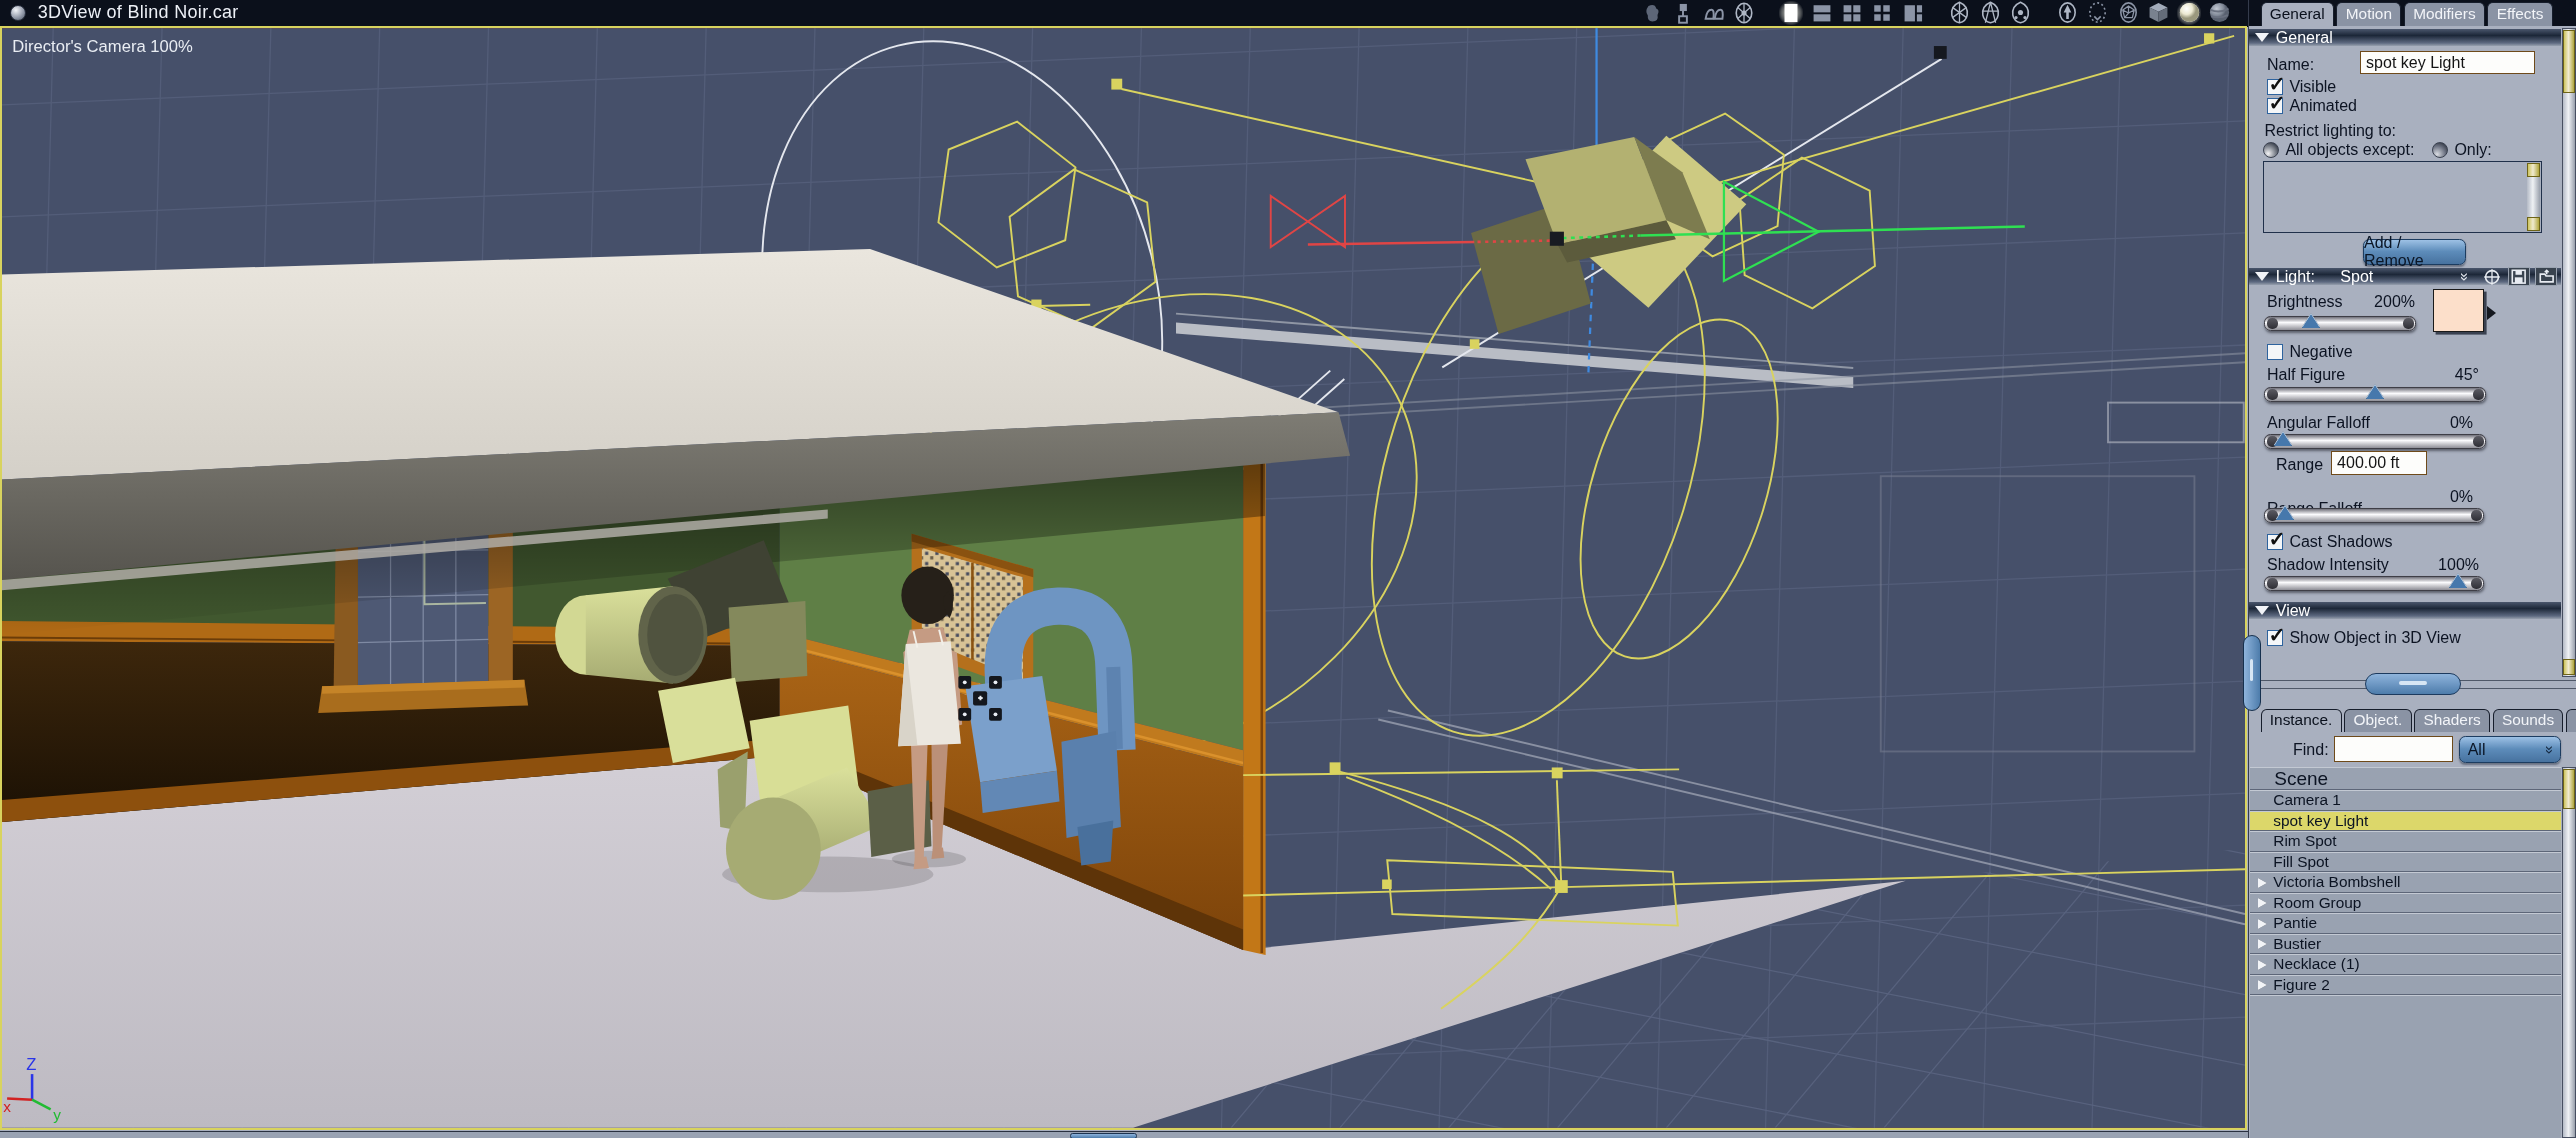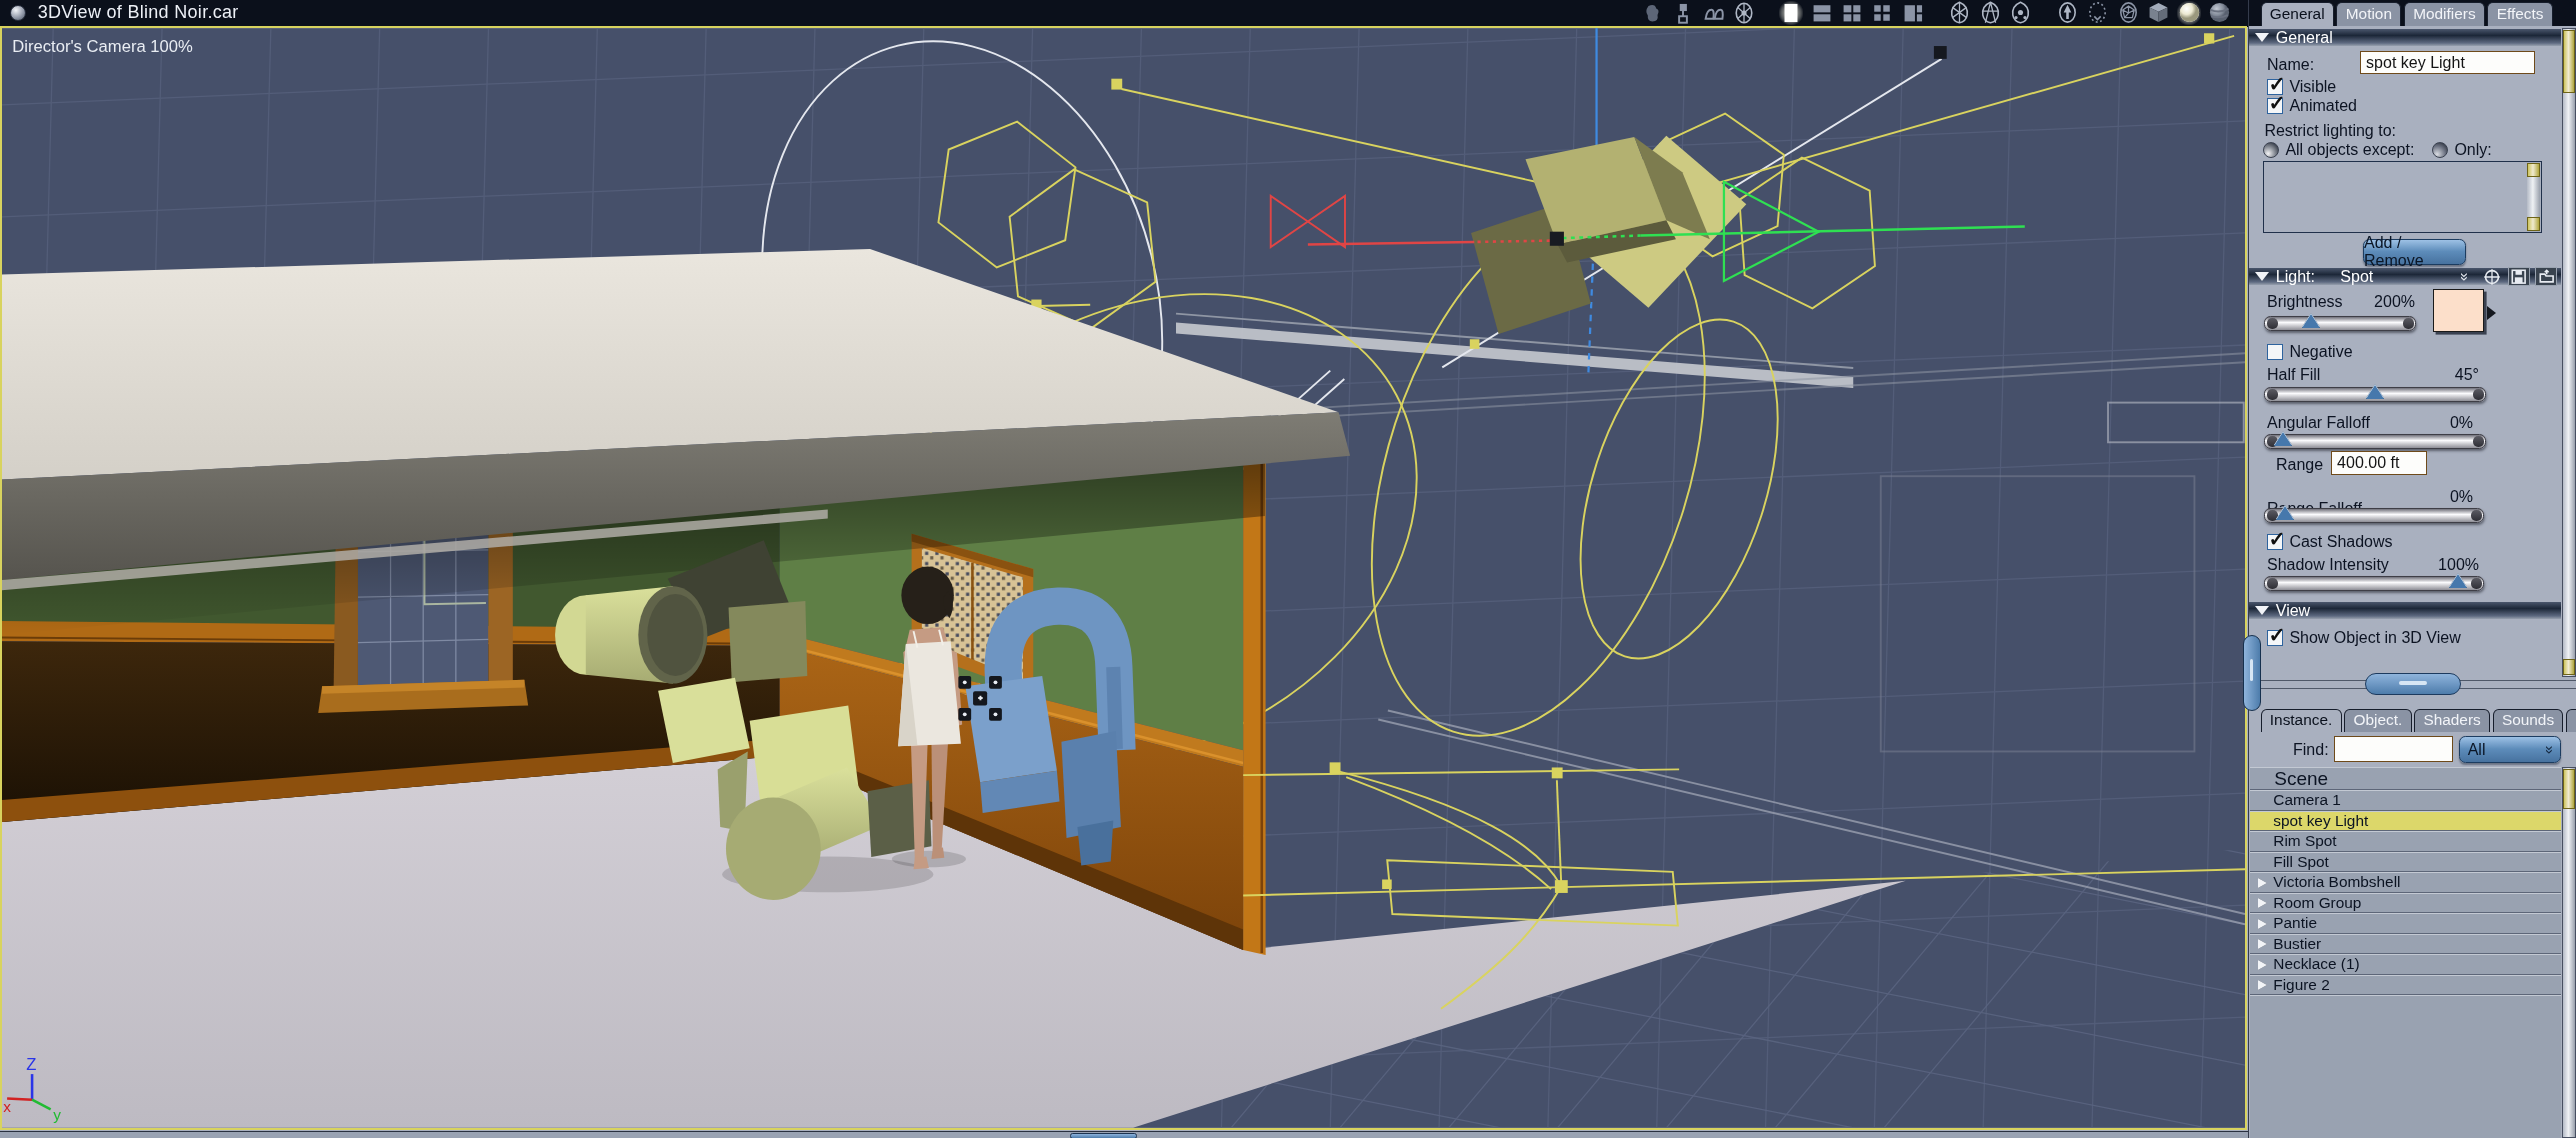--- a/index.html
+++ b/index.html
@@ -9,21 +9,21 @@
   
   #titlebar{left:0;top:0;width:2248px;height:25.6px;background:#0b101b;display:flex;align-items:center;border-bottom:0.6px solid #000;}
   #win-icon{width:14px;height:14px;border-radius:50%;margin-left:10.2px;background:radial-gradient(circle at 35% 30%,#f2f4f8,#8c94a4 60%,#4a5260);border:1.3px solid #2a3140;}
   #win-title{color:#edf0f6;font-size:18px;margin-left:11.5px;letter-spacing:0.3px;}
   #toolbar{position:absolute;right:16.6px;top:0;height:25.6px;display:flex;align-items:center;gap:6.4px;}
   .tbi{width:24px;height:24px;display:flex;align-items:center;justify-content:center;}
   .tbi.active-glow{background:radial-gradient(circle,#fffef0 0%,rgba(255,255,240,.25) 60%,transparent 75%);}
   .tbgap{width:10.2px;}
 
   
-  #viewport{left:0;top:25.6px;width:2243px;height:1100px;background:#e5e5e5;border:2.6px solid #d8d35e;}
+  #viewport{left:0;top:25.6px;width:2243px;height:1100px;background:#c2410c;border:2.6px solid #d8d35e;}
   #viewport svg{display:block;}
 
   
   #panel{left:2248px;top:0;width:328px;height:1138px;background:#a9b0bf;border-left:1.3px solid #353c4c;}
   #ptabs{left:0;top:0;width:328px;height:25.6px;background:#0b101b;display:flex;align-items:flex-end;padding-left:11.5px;box-sizing:border-box;gap:2.6px;}
   .tab{border:1.3px solid #161d2b;border-bottom:none;border-radius:5.8px 5.8px 0 0;background:#8a93a4;color:#f2f4f8;font-size:15.4px;padding:1.9px 8.3px 2.6px;white-space:nowrap;}
   .tab.active{background:#a9b0bf;color:#0a101c;}
   .sechdr{left:0;width:312px;height:17.3px;background:linear-gradient(180deg,#4a566c 0%,#1c2738 38%,#5d6980 82%,#97a0ae 100%);color:#fff;font-size:16px;display:flex;align-items:center;padding-left:6.4px;box-sizing:border-box;gap:6.4px;}
   .tri-down{width:0;height:0;border-left:7px solid transparent;border-right:7px solid transparent;border-top:9px solid #f2f4f8;}
   .lbl{font-size:16px;color:#0c1322;}
@@ -583,21 +583,21 @@
         <div class="sthumb" style="left:37px;"></div>
       </div>
     <div class="abs" style="left:184px;top:289px;width:49px;height:41px;background:#fcdfca;border:1.3px solid #1a1a1a;box-shadow:2.6px 2.6px 0 #3a4150;"></div>
     <div class="abs" style="left:238px;top:306px;width:0;height:0;border-top:7px solid transparent;border-bottom:7px solid transparent;border-left:9.6px solid #15181f;"></div>
 
     <div class="abs chkrow" style="left:18px;top:343px;">
       <div class="chk"></div>
       <span class="lbl">Negative</span>
     </div>
 
-    <div class="abs lbl" style="left:18px;top:366px;">Half Fill</div>
+    <div class="abs lbl" style="left:18px;top:366px;">Half Figure</div>
     <div class="abs val" style="left:160px;top:366px;width:70px;">45°</div>
     <div class="slider abs" style="left:15.4px;top:387px;width:220px;">
         <div class="sthumb" style="left:101px;"></div>
       </div>
 
     <div class="abs lbl" style="left:18px;top:414px;">Angular Falloff</div>
     <div class="abs val" style="left:154px;top:414px;width:70px;">0%</div>
     <div class="slider abs" style="left:15.4px;top:434px;width:220px;">
         <div class="sthumb" style="left:9px;"></div>
       </div>

